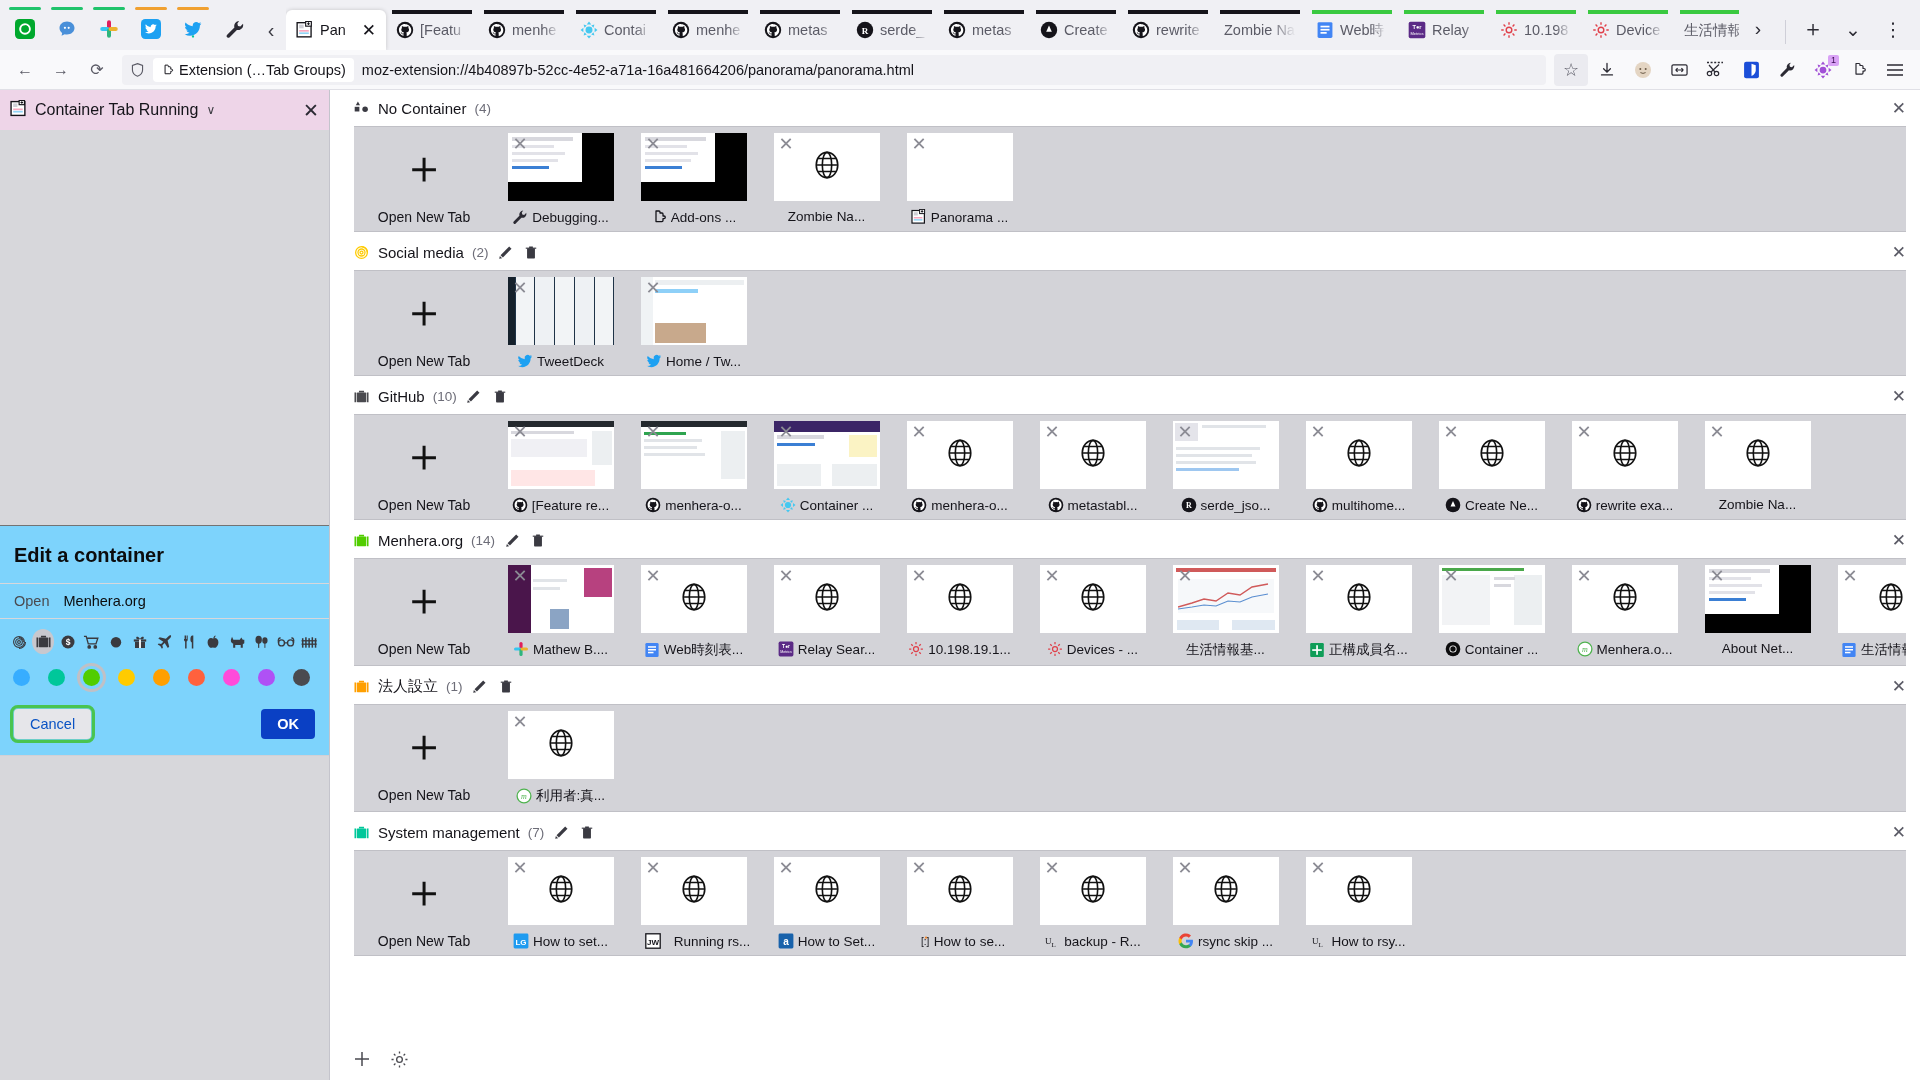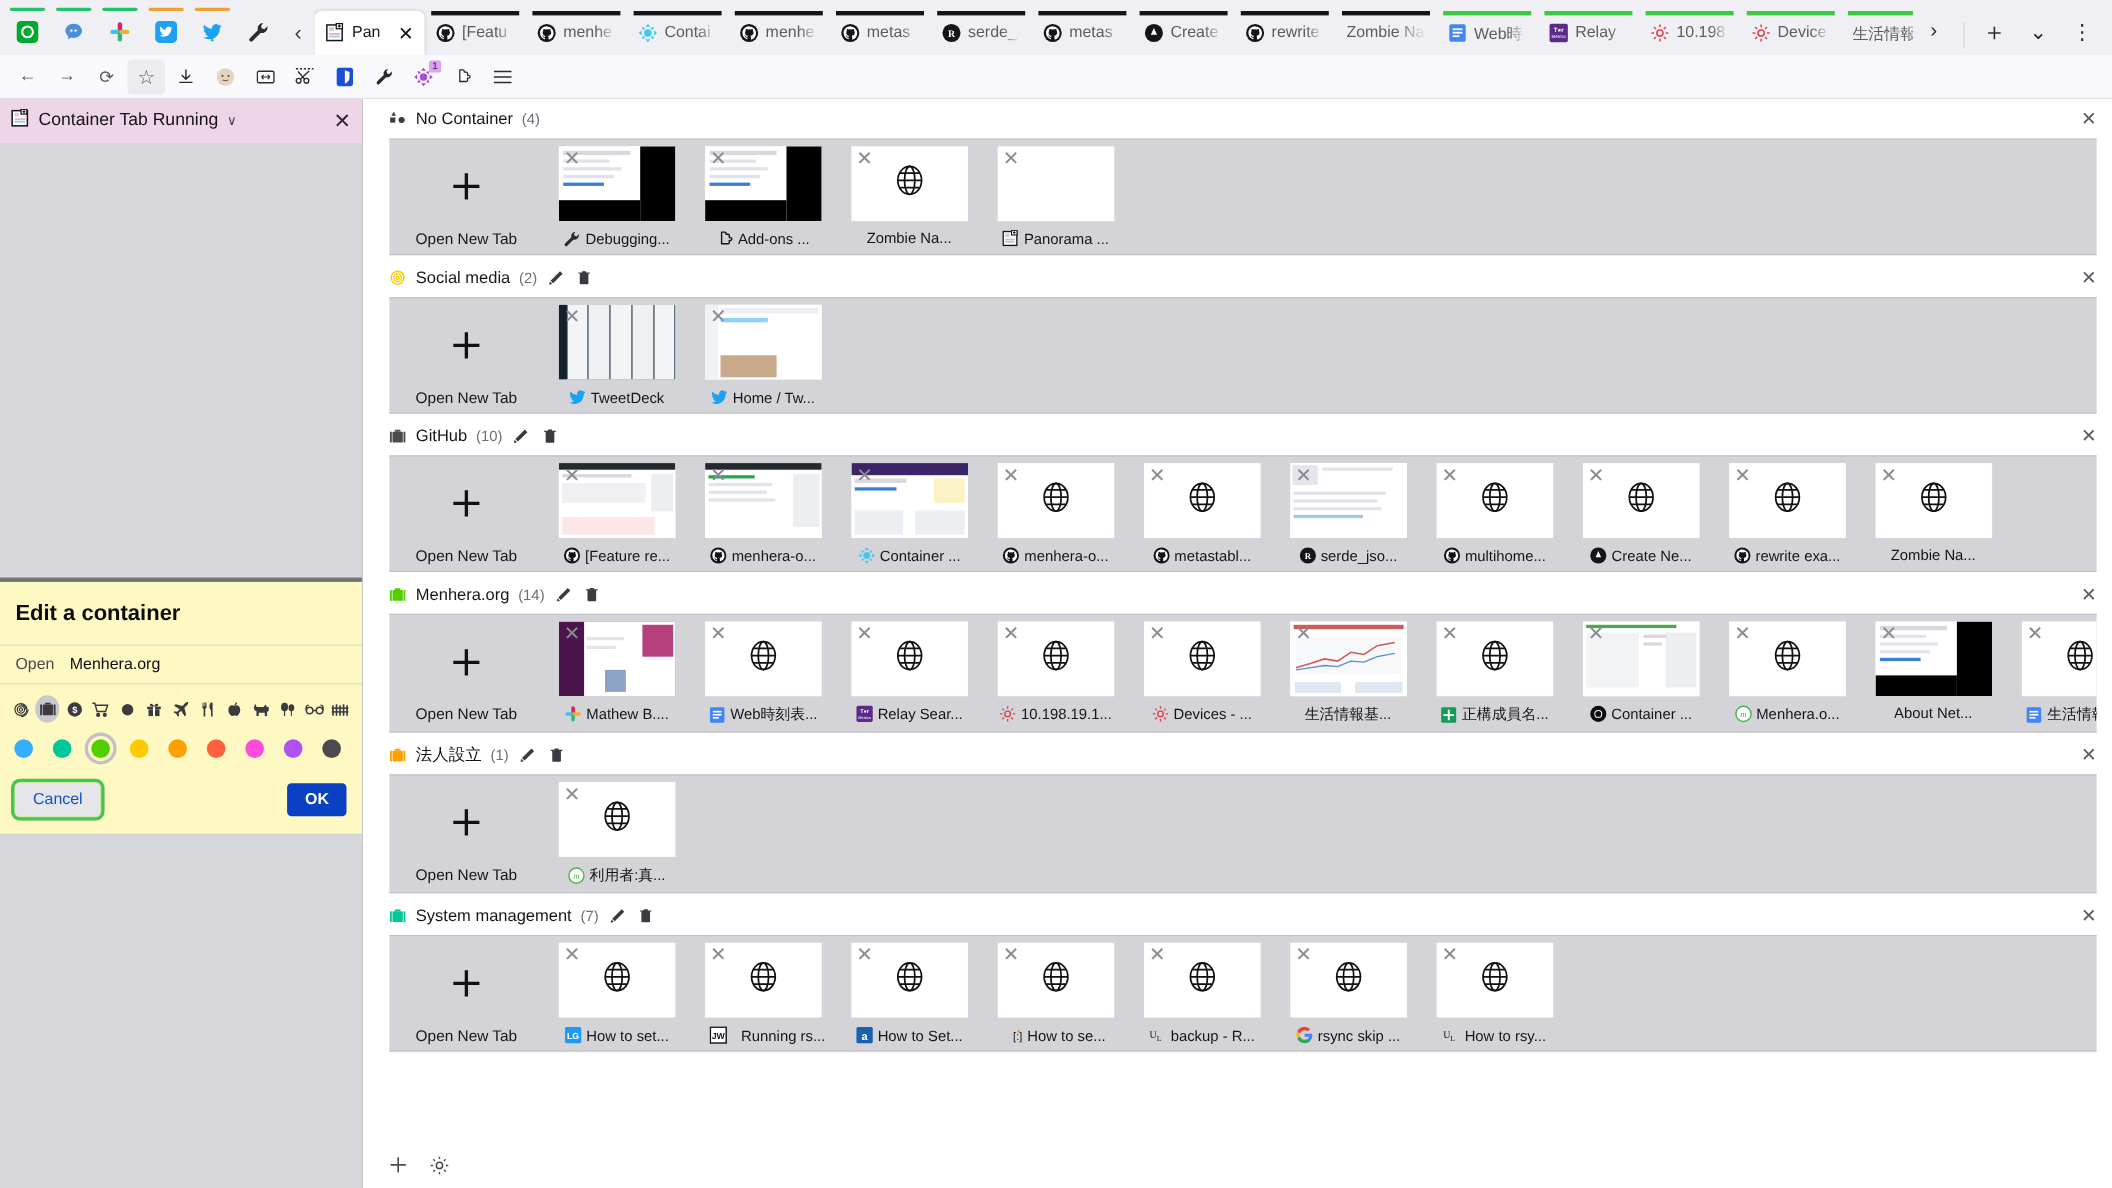--- a/index.html
+++ b/index.html
@@ -87,21 +87,21 @@
     height: 40px; background: #eed5e8; display: flex; align-items: center;
     padding: 0 10px; gap: 8px; flex-shrink: 0;
   }
   .sb-title { font-size: 16px; color: #15141a; }
   .sb-caret { font-size: 12px; color: #3d3d43; }
   .sb-spacer { flex: 1; }
   .sb-close { font-size: 19px; color: #2b2a33; }
   .sidebar-body { flex: 1; position: relative; }
   .edit-dialog {
     position: absolute; left: 0; right: 0; top: 395px;
-    background: #fef9c3; border-top: 4px solid #737373;
+    background: #7dd3fc; border-top: 1px solid #737373;
   }
   .ed-title { font-size: 20px; font-weight: bold; color: #0c0c0d; padding: 18px 14px 16px 14px; }
   .ed-row-name {
     display: flex; align-items: center; gap: 14px; padding: 9px 14px;
     border-top: 1px solid #d7d7db; border-bottom: 1px solid #d7d7db;
   }
   .ed-label { font-size: 14.5px; color: #4a4a4f; }
   .ed-input { font-size: 14.5px; color: #0c0c0d; border: none; outline: none; background: transparent; flex:1; }
   .icon-row { display: flex; align-items: center; gap: 2px; padding: 10px 8px 4px 8px; }
   .icon-cell {
@@ -422,20 +422,34 @@
       <div class="chrome-btn" style="font-size: 22px;">＋</div>
       <div class="chrome-btn" style="font-size: 19px;">⌄</div>
       <div class="chrome-btn" style="font-size: 19px;">⋮</div>
     </div>
 </div>
 
 <div class="navbar">
   <div class="nav-icon">←</div>
   <div class="nav-icon">→</div>
   <div class="nav-icon">⟳</div>
+  <div class="urlbar">
+    <span class="shield">
+      <svg width="15" height="16" viewBox="0 0 16 16">
+          <path d="M8 1.2 L13.4 3.2 V8 c0 3.4-2.6 5.6-5.4 6.6 C5.2 13.6 2.6 11.4 2.6 8 V3.2 Z" fill="none" stroke="currentColor" stroke-width="1.2"></path>
+        </svg>
+    </span>
+    <span class="url-chip">
+      <svg width="13" height="14" viewBox="0 0 16 16">
+          <path d="M5 2 h3 a1 1 0 0 1 1 1 v1 h2 a1 1 0 0 1 1 1 v2 h1 a1.3 1.3 0 1 1 0 2.6 h-1 v2 a1 1 0 0 1-1 1 H5 z" fill="none" stroke="#15141a" stroke-width="1.2" stroke-linejoin="round"></path>
+        </svg>
+      <span>Extension (…Tab Groups)</span>
+    </span>
+    <span class="url-text">moz-extension://4b40897b-52cc-4e52-a71a-16a481664206/panorama/panorama.html</span>
+  </div>
   <div id="nav-right" style="display:flex;align-items:center;gap:2px">
       <div class="nav-icon" style="position: relative; font-size: 18px; background: rgb(235, 235, 240);">☆</div>
       <div class="nav-icon" style="position: relative; font-size: 16px;">
         <svg width="16" height="17" viewBox="0 0 16 16">
           <path d="M8 2v8M4.6 7.2 8 10.6l3.4-3.4M2.5 13.4h11" stroke="#2b2a33" stroke-width="1.3" fill="none" stroke-linecap="round"></path>
         </svg>
       </div>
       <div class="nav-icon" style="position: relative; font-size: 19px; color: rgb(217, 199, 176);">
         <svg width="18" height="18" viewBox="0 0 18 18">
           <circle cx="9" cy="9" r="8" fill="#e4d5c3"></circle>

